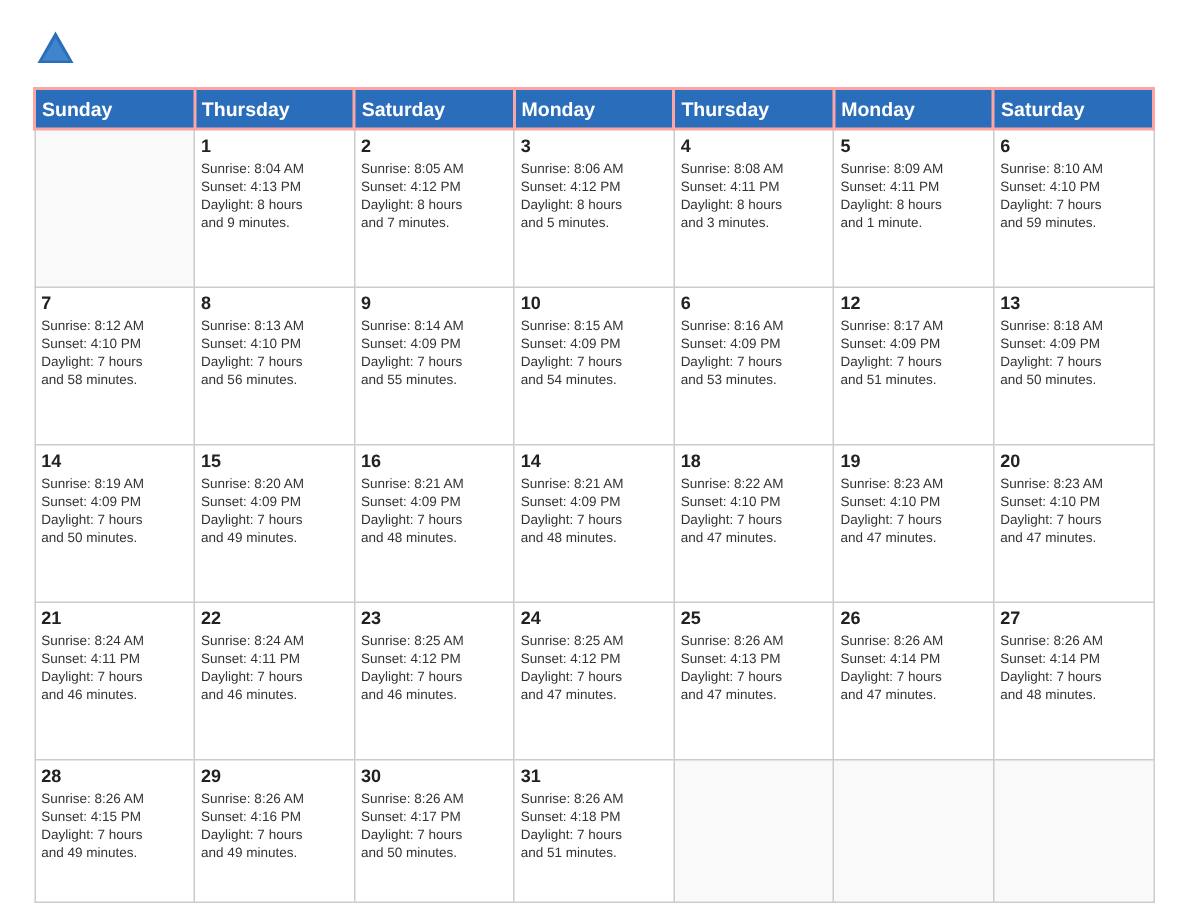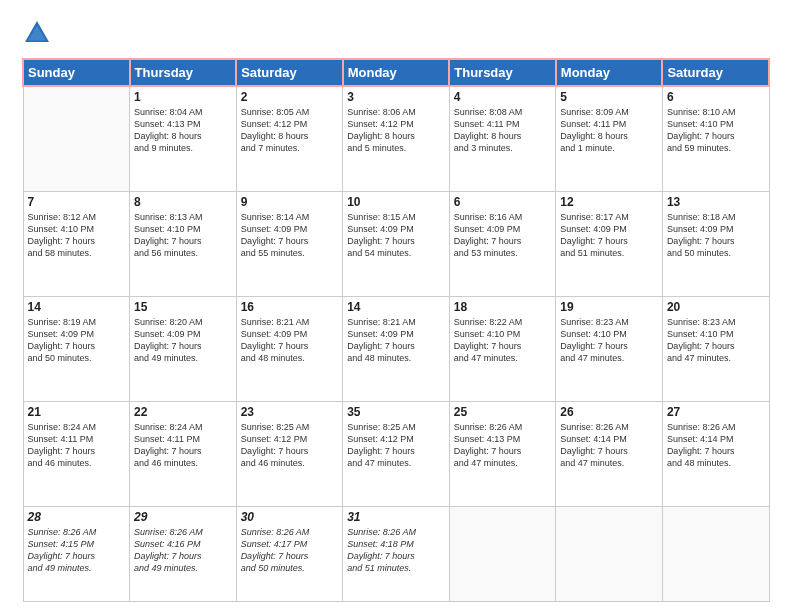--- a/index.html
+++ b/index.html
@@ -95,21 +95,20 @@
     .day-info {
       font-size: 9px;
       color: #333;
       line-height: 1.35;
     }
     .empty-cell {
       background: #f9f9f9;
     }
     .last-row td {
       height: 80px;
-      font-style: italic;
     }
   </style>
 </head>
 <body>
 
 <div class="page">
   <div class="header">
     <div class="logo">
       <svg class="logo-icon" viewBox="0 0 40 40">
         <polygon points="20,4 36,32 4,32" fill="#2a6ebb"></polygon>
@@ -233,21 +232,21 @@
           </td>
           <td>
             <span class="day-num">22</span>
             <div class="day-info">Sunrise: 8:24 AM<br>Sunset: 4:11 PM<br>Daylight: 7 hours<br>and 46 minutes.</div>
           </td>
           <td>
             <span class="day-num">23</span>
             <div class="day-info">Sunrise: 8:25 AM<br>Sunset: 4:12 PM<br>Daylight: 7 hours<br>and 46 minutes.</div>
           </td>
           <td>
-            <span class="day-num">35</span>
+            <span class="day-num">24</span>
             <div class="day-info">Sunrise: 8:25 AM<br>Sunset: 4:12 PM<br>Daylight: 7 hours<br>and 47 minutes.</div>
           </td>
           <td>
             <span class="day-num">25</span>
             <div class="day-info">Sunrise: 8:26 AM<br>Sunset: 4:13 PM<br>Daylight: 7 hours<br>and 47 minutes.</div>
           </td>
           <td>
             <span class="day-num">26</span>
             <div class="day-info">Sunrise: 8:26 AM<br>Sunset: 4:14 PM<br>Daylight: 7 hours<br>and 47 minutes.</div>
           </td>

